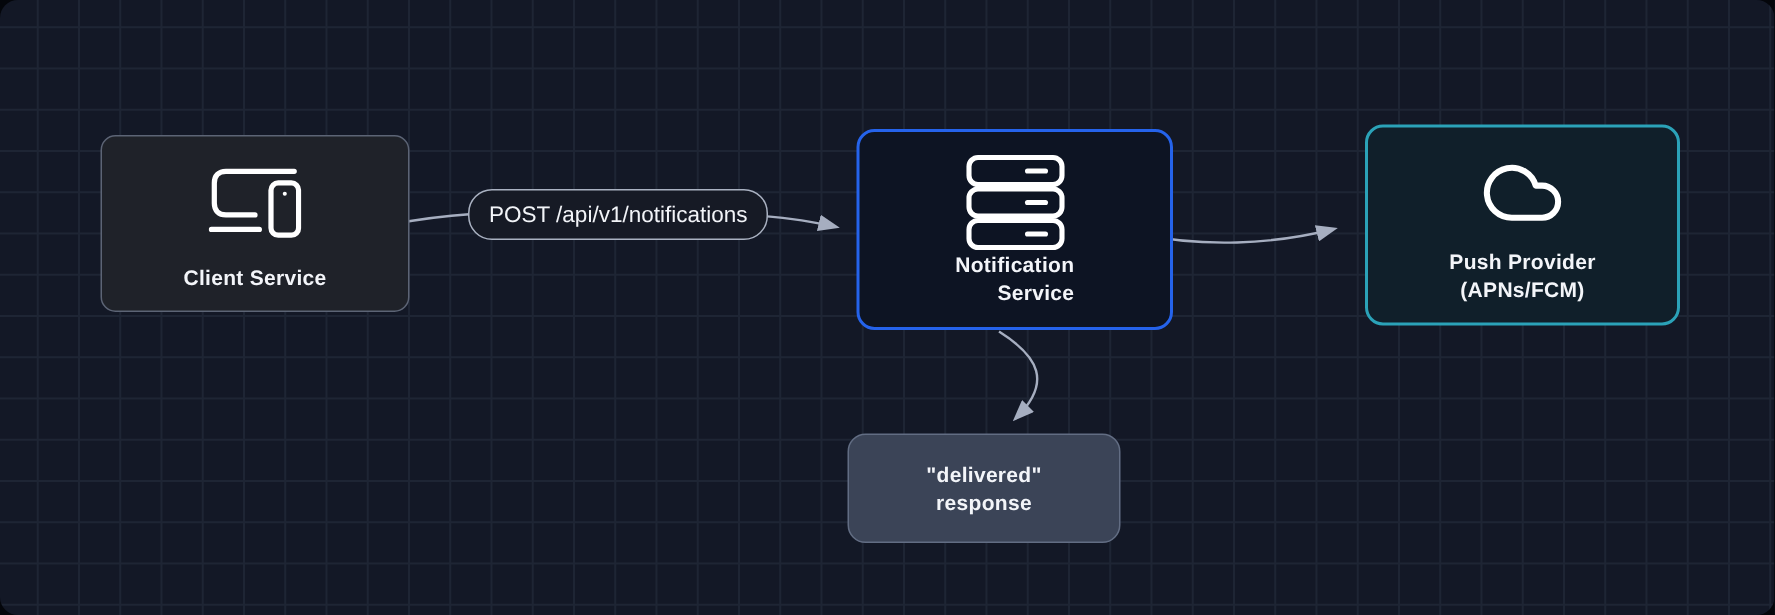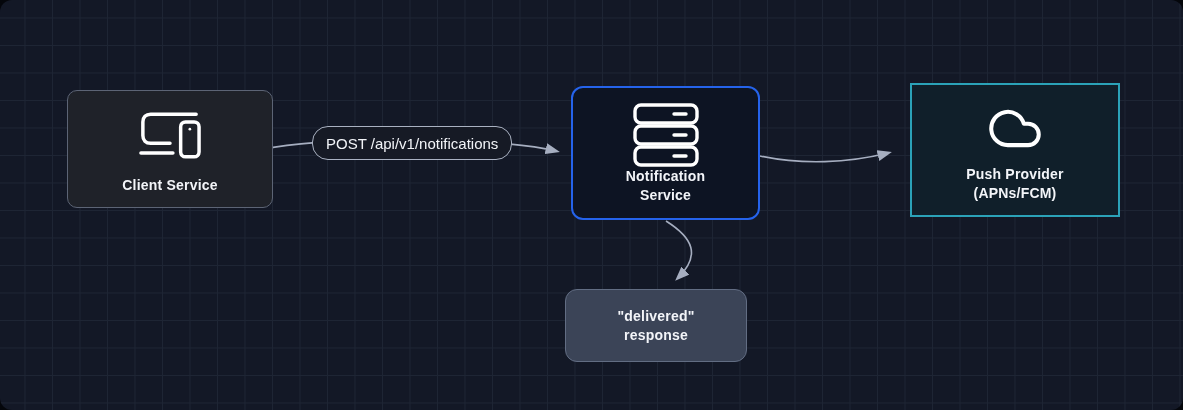--- a/index.html
+++ b/index.html
@@ -14,22 +14,22 @@
   }
   .edges{position:absolute;inset:0;width:1183px;height:410px;}
   .edge-path{fill:none;stroke:#a6aec0;stroke-width:1.6px;}
   .node{
     position:absolute;display:flex;flex-direction:column;align-items:center;justify-content:center;
     box-sizing:border-box;text-align:center;color:#f3f5f9;font-weight:700;font-size:14px;line-height:19px;
     letter-spacing:.2px;
   }
   .node-label{white-space:pre-line;}
   .node-client{left:67px;top:90px;width:206px;height:118px;background:#1f2229;border:1.5px solid #5c6475;border-radius:10px;gap:15px;padding-top:6px;}
-  .node-notification{left:571px;top:86px;width:189px;height:134px;background:#0d1423;border:2px solid #2563eb;border-radius:12px;padding-top:2px;}
-  .node-push{left:910px;top:83px;width:210px;height:134px;background:#101f2a;border:2px solid #2ba2b8;border-radius:0;gap:8px;padding-top:2px;}
+  .node-notification{left:571px;top:86px;width:211px;height:134px;background:#0d1423;border:2px solid #2563eb;border-radius:12px;padding-top:2px;text-align:right;}
+  .node-push{left:910px;top:83px;width:210px;height:134px;background:#101f2a;border:2px solid #2ba2b8;border-radius:12px;gap:8px;padding-top:2px;}
   .node-delivered{left:565px;top:289px;width:182px;height:73px;background:#3b4457;border:1.5px solid #626d83;border-radius:12px;}
   .edge-label{
     position:absolute;left:312px;top:126px;height:31px;display:flex;align-items:center;
     padding:16px 13px;box-sizing:border-box;border-radius:16px;background:#161a25;border:1.5px solid #a9b1c1;
     color:#f2f4f8;font-size:15px;font-weight:400;white-space:nowrap;
   }
   .icon{display:block;}
   .icon *{vector-effect:none;}
 </style>
 </head>

